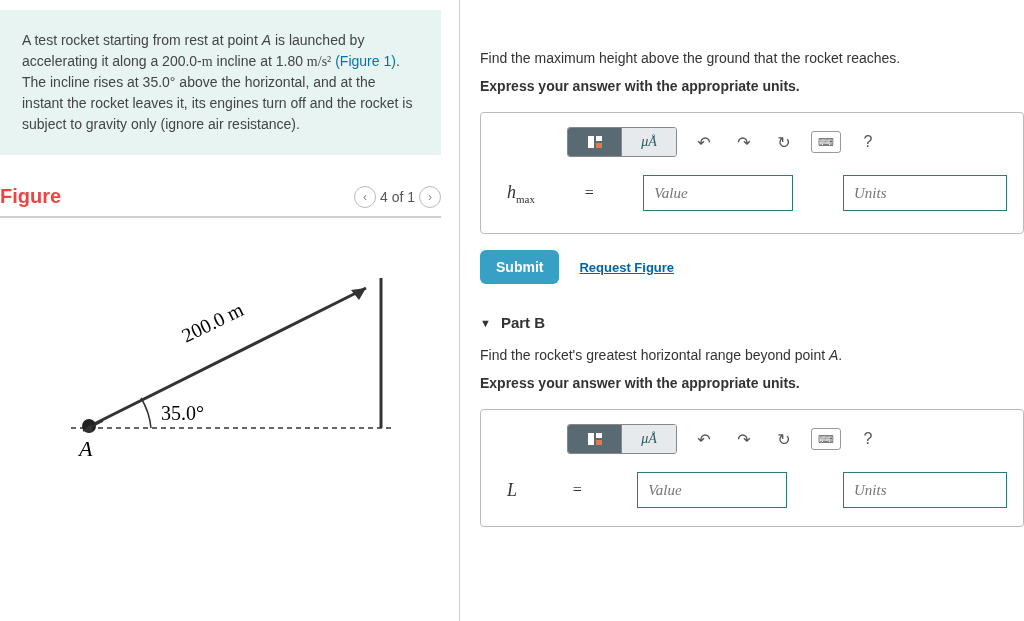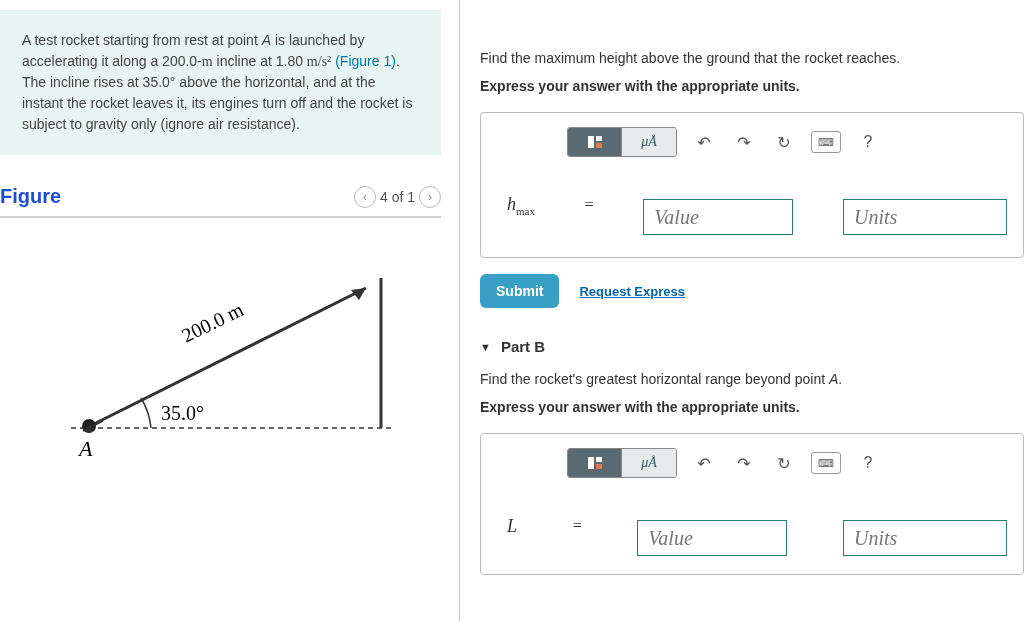--- a/index.html
+++ b/index.html
@@ -32,21 +32,21 @@
   .problem-box .fig-link { color: #0077aa; }
   .units-inline { font-family: 'Times New Roman', serif; }
   .figure-header {
     display: flex;
     justify-content: space-between;
     align-items: center;
     border-bottom: 2px solid #d0d0d0;
     padding-bottom: 8px;
     margin-bottom: 30px;
   }
-  .figure-header h3 { font-size: 20px; font-weight: bold; color: #1d4ed8; }
+  .figure-header h3 { font-size: 20px; font-weight: bold; color: #ef4444; }
   .figure-nav { display: flex; align-items: center; gap: 4px; font-size: 14px; color: #555; }
   .nav-btn {
     width: 22px; height: 22px; border-radius: 50%;
     border: 1px solid #bbb; background: #fff; color: #888;
     display: flex; align-items: center; justify-content: center;
     font-size: 12px; cursor: pointer;
   }
   .figure-svg-wrap { display:flex; justify-content:center; }
   .part-prompt { color: #333; margin: 50px 16px 12px 0; }
   .part-bold { font-weight: bold; margin-bottom: 18px; }
@@ -81,24 +81,23 @@
   }
   .var-label { font-family:'Times New Roman', serif; font-style: italic; font-size: 18px; color:#333; }
   .var-label sub { font-size: 11px; font-style: normal; }
   .eq { font-family:'Times New Roman', serif; font-size:16px; }
   .val-input, .unit-input {
     border: 1px solid #2a7a78;
     height: 36px;
     padding: 0 10px;
     font-family: 'Times New Roman', serif;
     font-style: italic;
-    font-size: 20px;
+    font-size: 15px;
     color: #888;
     background:#fff;
-    margin-top:24px;
   }
   .val-input { width: 150px; }
   .unit-input { width: 164px; }
   .submit-row { display:flex; align-items:center; gap:20px; }
   .submit-btn {
     background:#37a0c4; color:#fff; border:none; padding: 9px 16px;
     font-size: 14px; cursor:pointer; border-radius:6px;font-weight:bold;
   }
   .request-link { color:#0066aa; text-decoration:underline; font-weight:bold; font-size:13px; cursor:pointer; }
   .part-header { display:flex; align-items:center; gap:10px; margin: 30px 0 16px 0; cursor:pointer; }
@@ -175,21 +174,21 @@
       <div class="answer-row">
         <span class="var-label"><span>h</span><sub>max</sub></span>
         <span class="eq">=</span>
         <input class="val-input" placeholder="Value" style="">
         <input class="unit-input" placeholder="Units" style="">
       </div>
     </div>
 
     <div class="submit-row">
       <button class="submit-btn">Submit</button>
-      <span class="request-link">Request Express</span>
+      <span class="request-link">Request Figure</span>
     </div>
   </div>
 
   <div class="part-b">
     <div class="part-header">
       <span class="chev">▼</span>
       <span class="title">Part B</span>
     </div>
     <p class="part-prompt">
       <span>Find the rocket's greatest horizontal range beyond point </span><i>A</i>.

